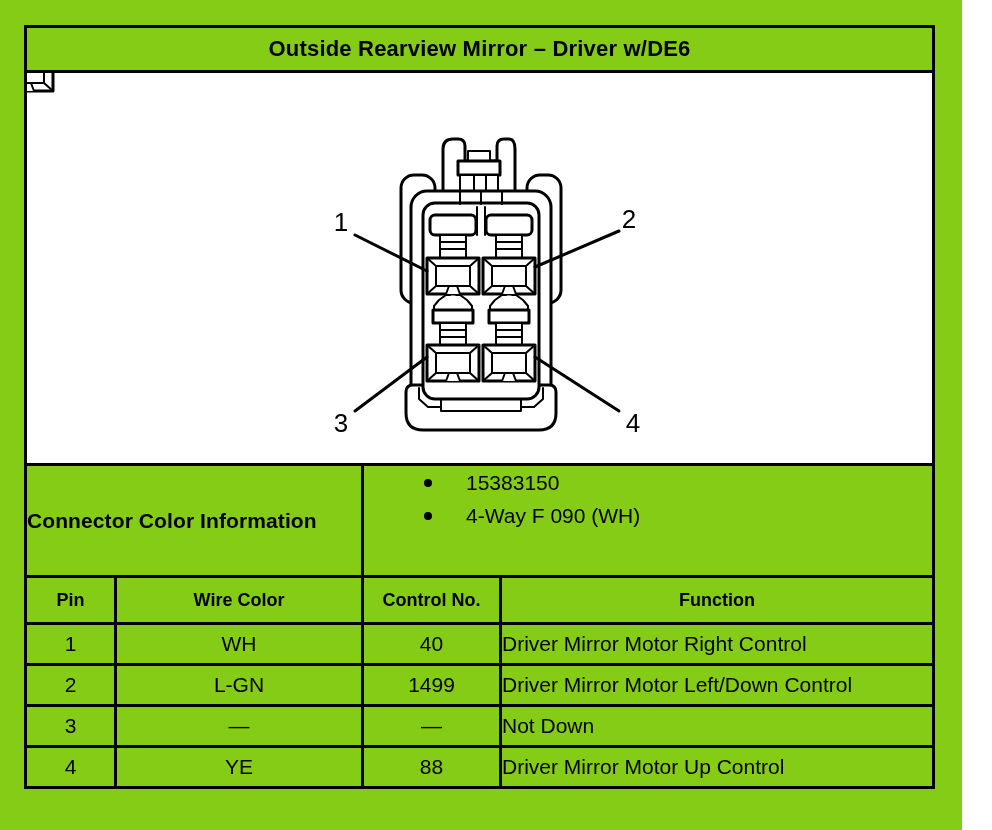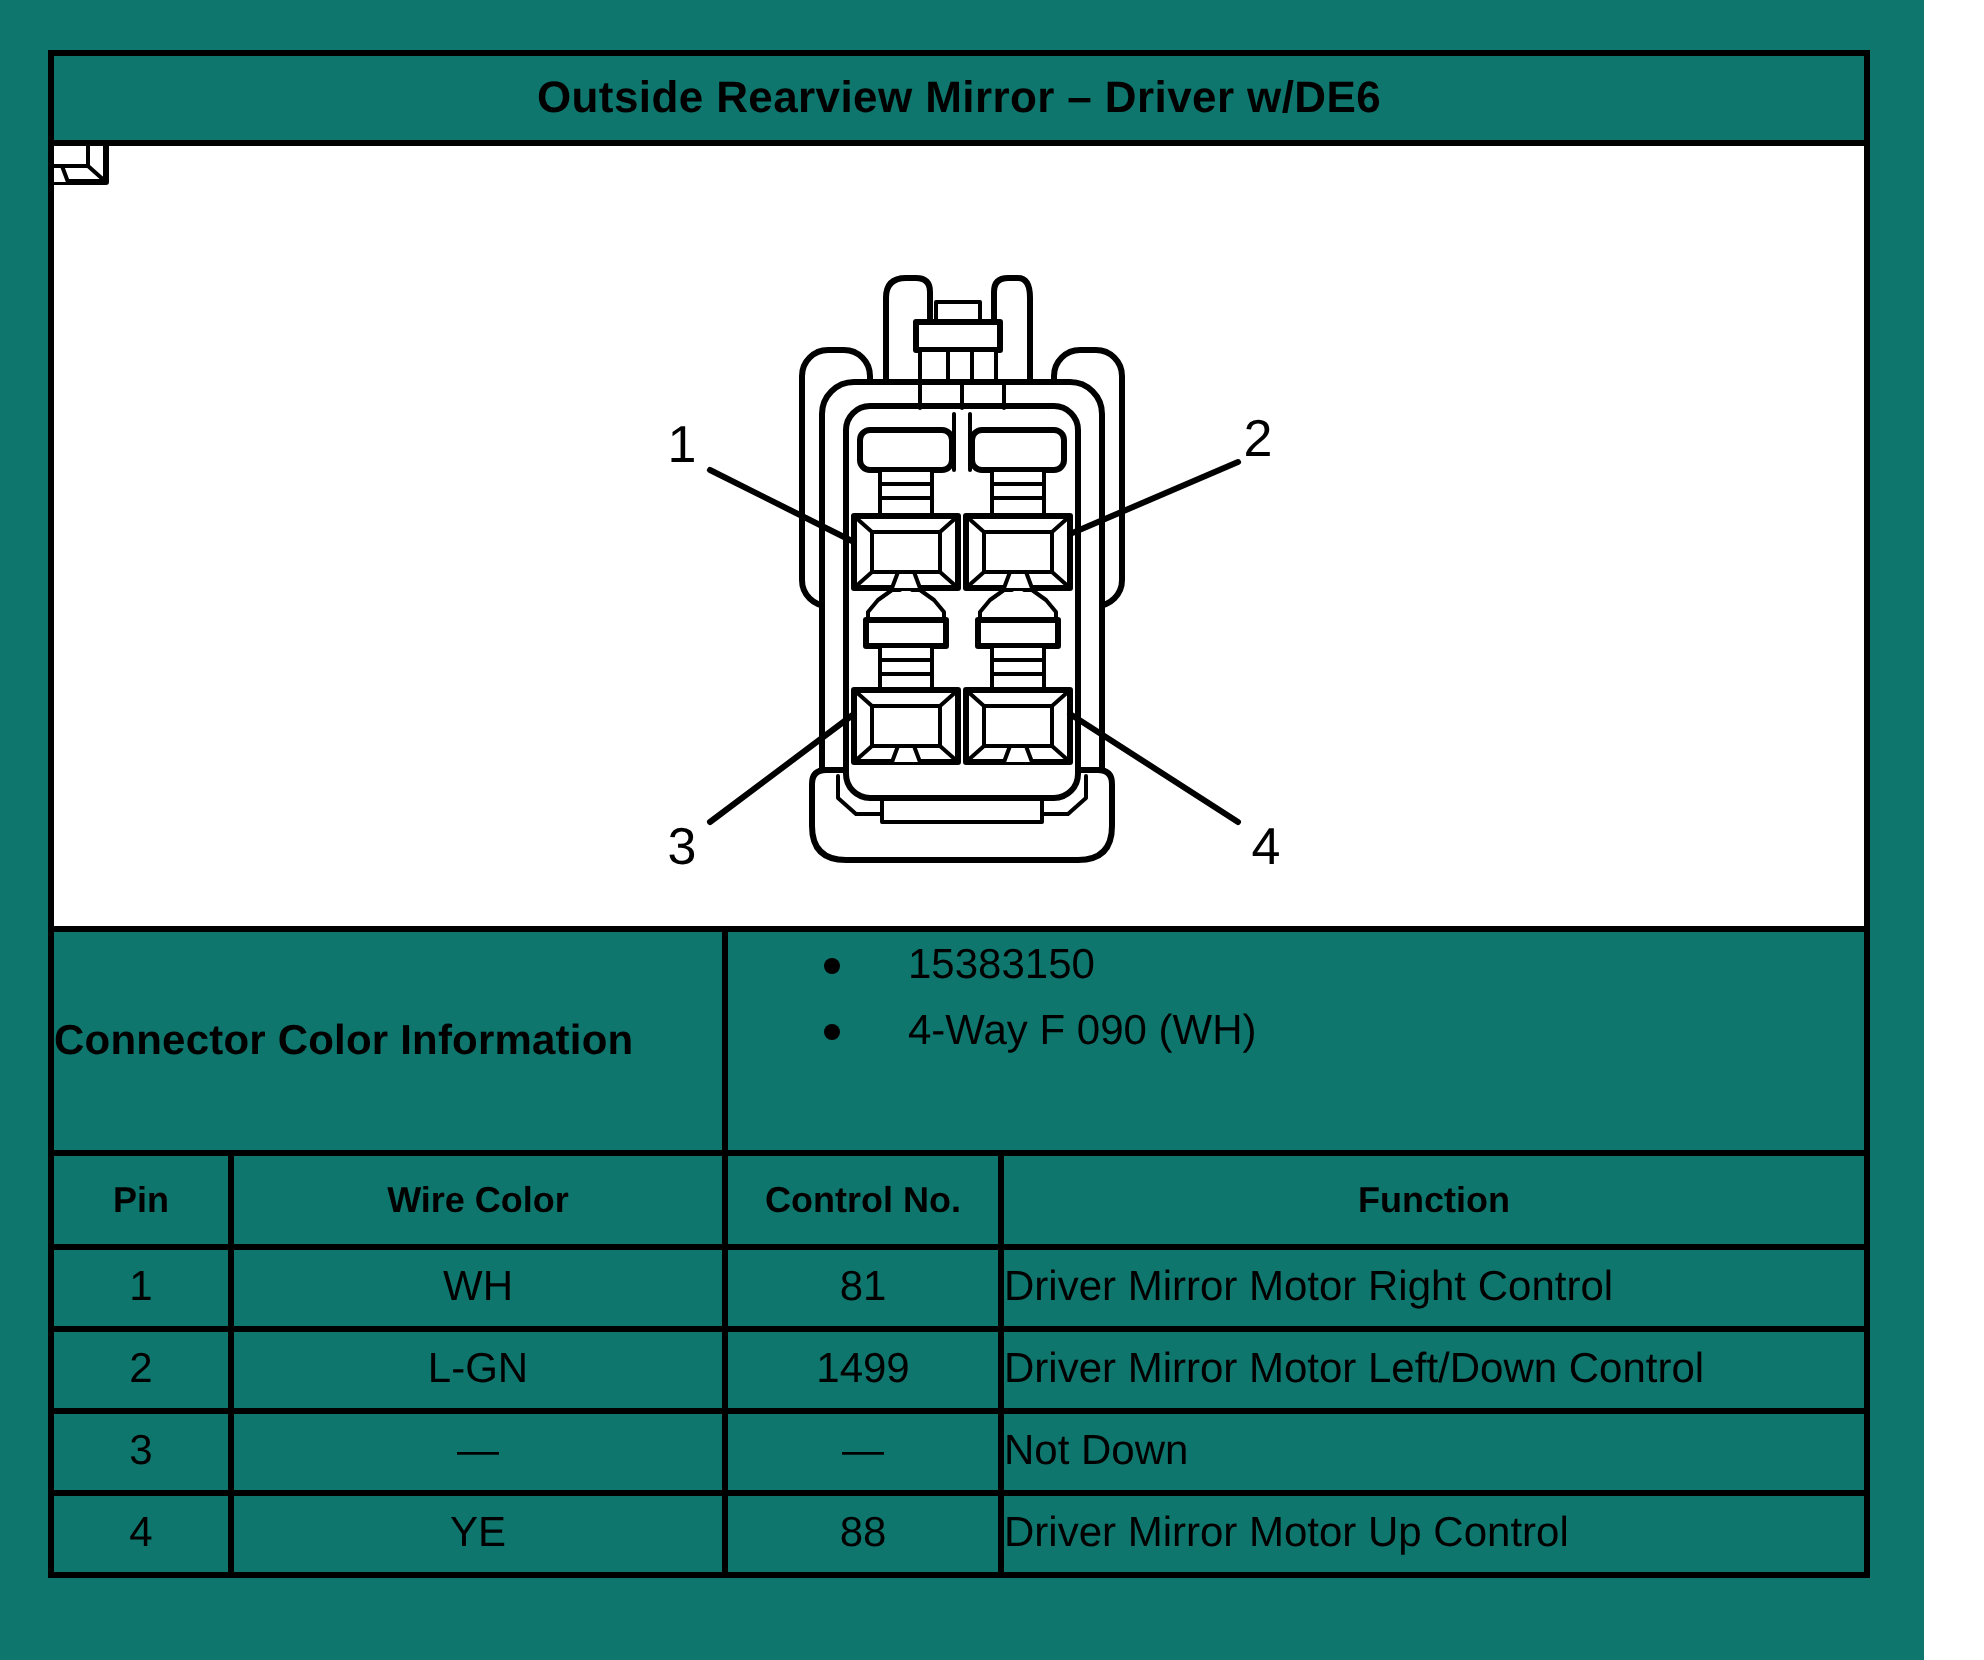--- a/index.html
+++ b/index.html
@@ -3,41 +3,41 @@
 <meta charset="utf-8">
 <style>
   * { box-sizing: border-box; margin: 0; padding: 0; }
   html, body { background: #ffffff; }
   body {
     width: 992px; height: 830px;
     font-family: "Liberation Sans", sans-serif;
     color: #000;
     position: relative;
   }
-  .sheet { position: absolute; left: 0; top: 0; width: 962px; height: 830px; background: #0f766e; }
+  .sheet { position: absolute; left: 0; top: 0; width: 962px; height: 830px; background: #84cc16; }
   table.main {
     position: absolute; left: 24px; top: 25px;
     width: 908px;
     border-collapse: collapse;
     table-layout: fixed;
   }
   table.main td, table.main th { border: 3px solid #000; padding: 0; overflow: hidden; }
   .title-cell {
     height: 45px; text-align: center; vertical-align: middle;
     font-size: 22px; font-weight: bold; letter-spacing: 0.2px;
   }
   .diagram-cell { height: 393px; vertical-align: top; background: #fff; }
   .diagram-cell svg { display: block; }
   .info-label-cell {
     height: 112px; vertical-align: middle;
     font-size: 21px; font-weight: bold; padding-left: 5px;
     letter-spacing: 0.1px;
   }
   .info-items-cell { vertical-align: top; padding-top: 14px; }
-  .bullet-item { display: flex; align-items: center; height: 33px; padding-left: 48px; font-size: 21px; }
+  .bullet-item { display: flex; align-items: center; height: 33px; padding-left: 60px; font-size: 21px; }
   .bullet-dot {
     width: 8px; height: 8px; border-radius: 50%; background: #000;
     flex: 0 0 auto; margin-right: 34px;
   }
   th.hdr { height: 47px; font-size: 18px; font-weight: bold; text-align: center; vertical-align: middle; }
   td.cell { height: 41px; font-size: 21px; text-align: center; vertical-align: middle; }
   td.cell-fn { text-align: left; padding-left: 6px; margin-left: 47px; }
   .ink { stroke: #000; fill: none; }
   .blob { stroke: #000; fill: #fff; }
   text.pin-num { font-family: "Liberation Sans", sans-serif; font-size: 26px; fill: #000; }
@@ -157,21 +157,21 @@
     <tr>
       <th class="hdr">Pin</th>
       <th class="hdr">Wire Color</th>
       <th class="hdr">Control No.</th>
       <th class="hdr">Function</th>
     </tr>
 
     <tr>
       <td class="cell">1</td>
       <td class="cell">WH</td>
-      <td class="cell">81</td>
+      <td class="cell">40</td>
       <td class="cell cell-fn">Driver Mirror Motor Right Control</td>
     </tr>
     <tr>
       <td class="cell">2</td>
       <td class="cell">L-GN</td>
       <td class="cell">1499</td>
       <td class="cell cell-fn">Driver Mirror Motor Left/Down Control</td>
     </tr>
     <tr>
       <td class="cell">3</td>

